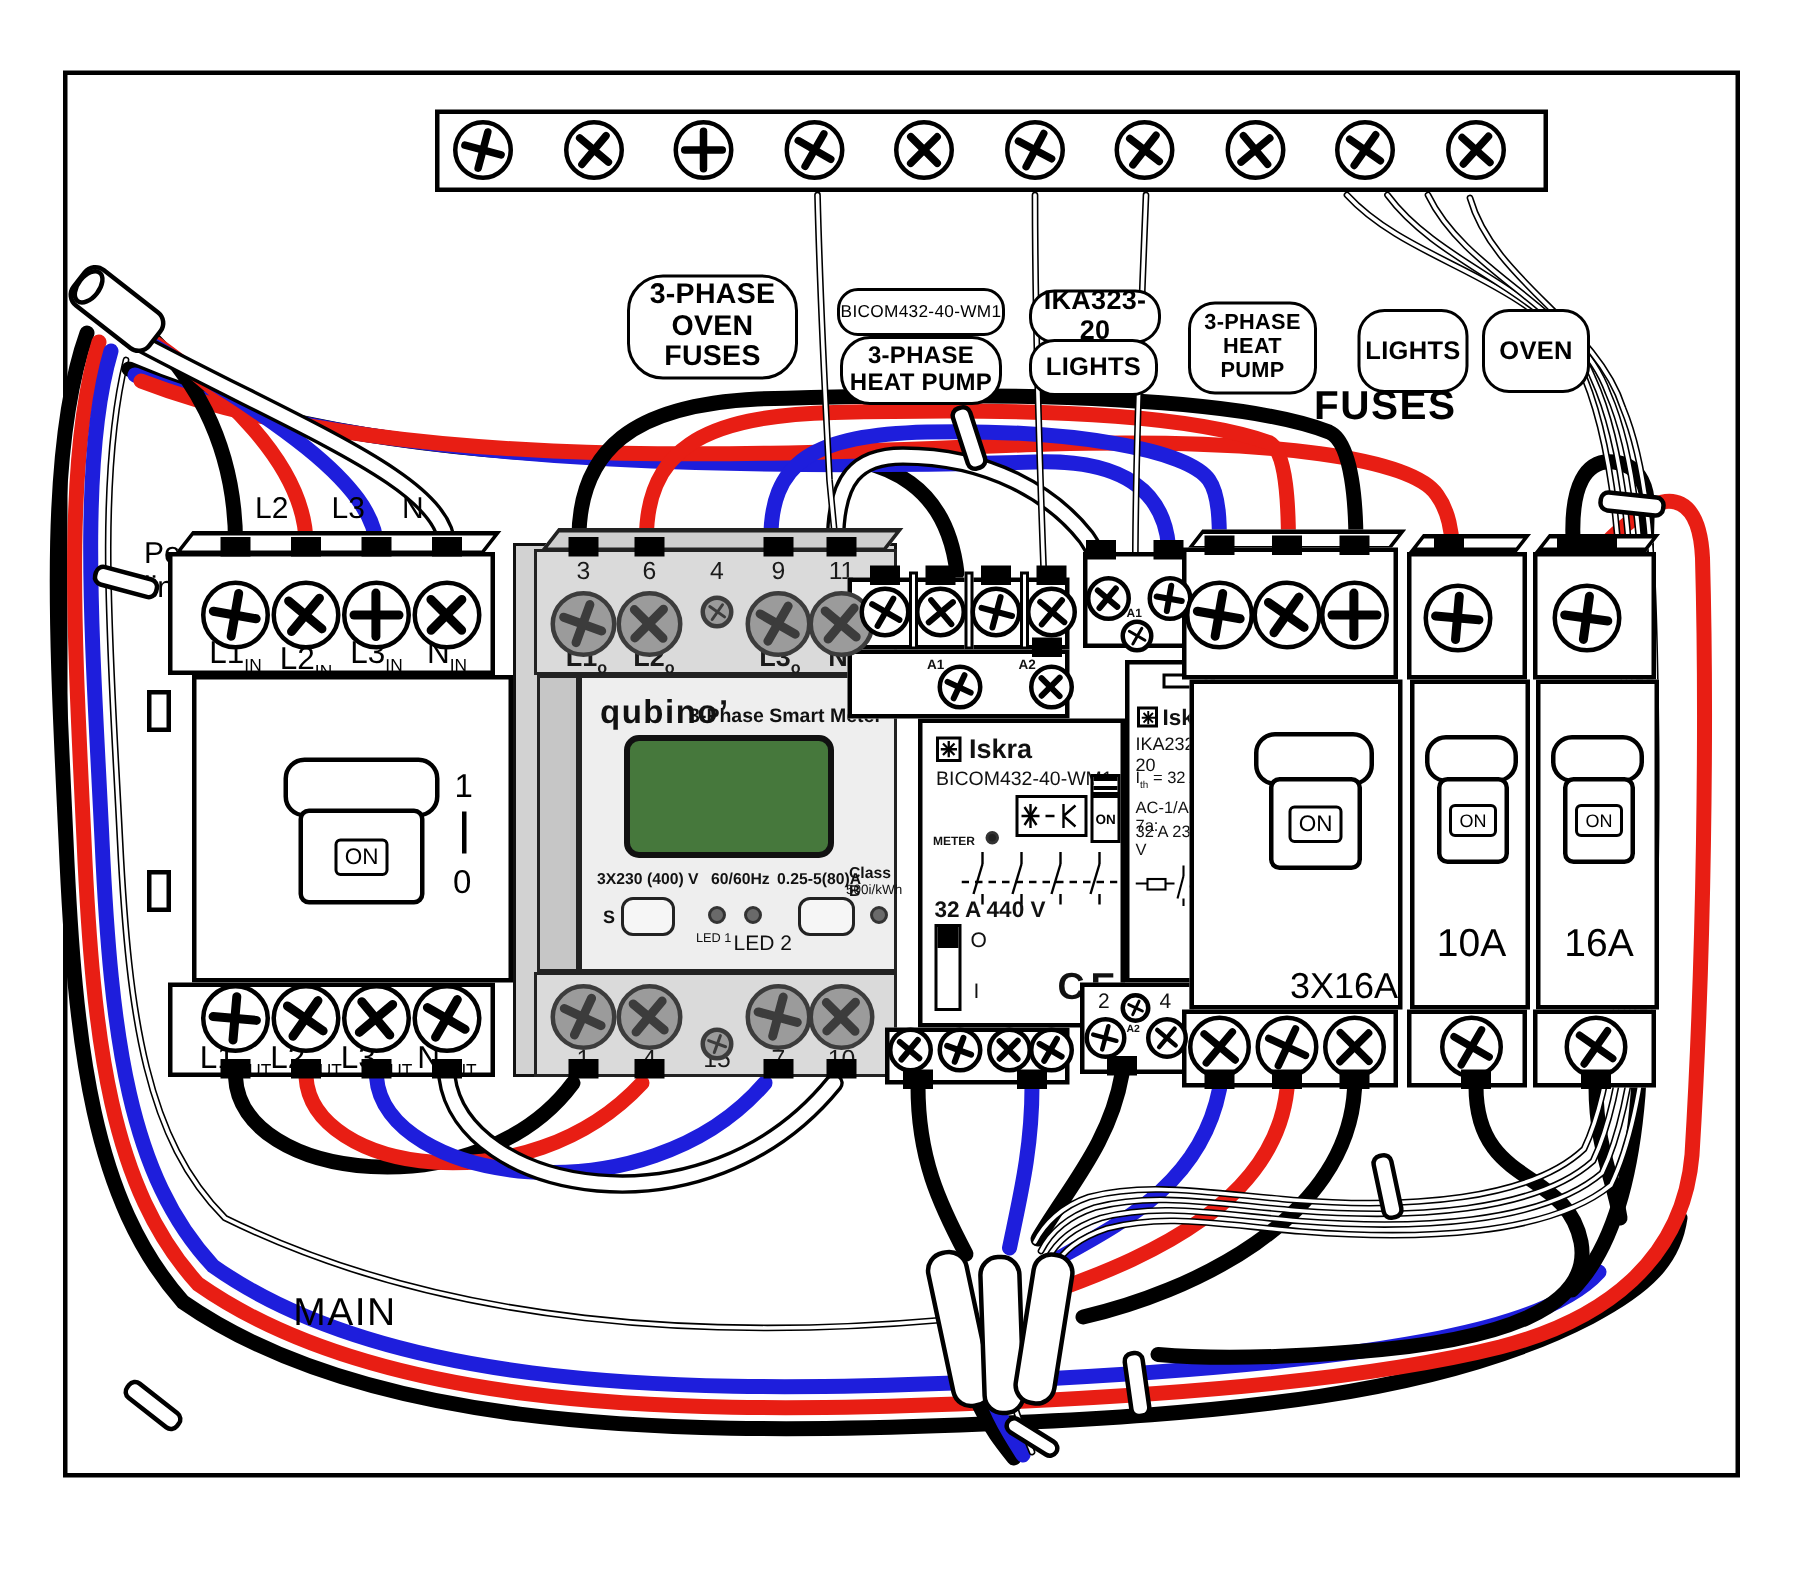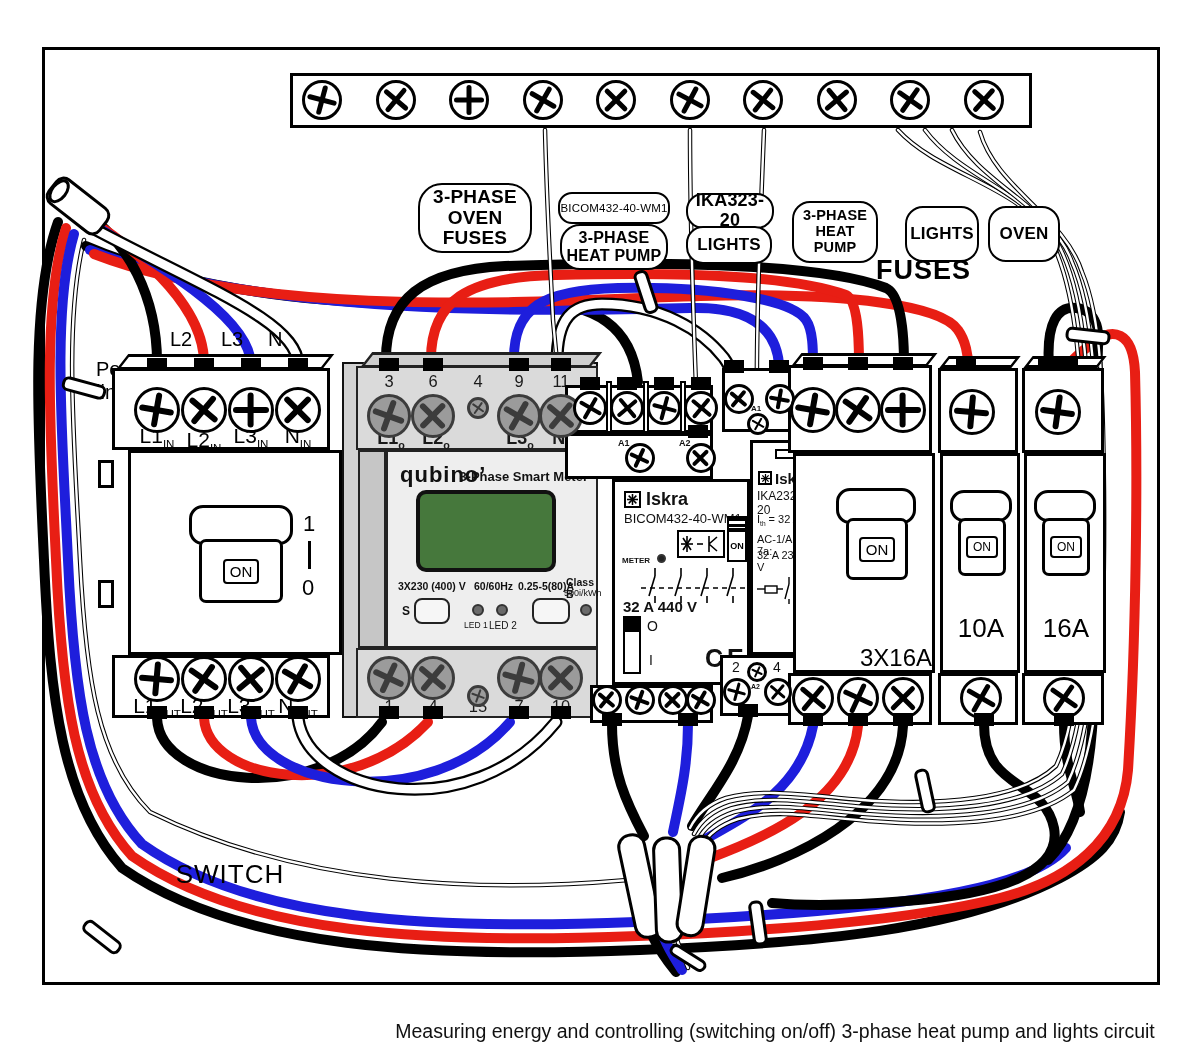--- a/index.html
+++ b/index.html
@@ -181,21 +181,21 @@
     <div class="txt" style="left:172px;top:58px;font-size:22px">1</div>
     <div class="abs" style="left:177px;top:88px;width:3px;height:28px;background:#000"></div>
     <div class="txt" style="left:171px;top:122px;font-size:22px">0</div>
   </div>
   <div class="comp" style="left:112px;top:655px;width:218px;height:63px"></div>
   <span class="tlabel" style="left:133px;top:694px;width:48px"><span>L1</span><sub>OUT</sub></span>
   <span class="tlabel" style="left:180px;top:694px;width:48px"><span>L2</span><sub>OUT</sub></span>
   <span class="tlabel" style="left:227px;top:694px;width:48px"><span>L3</span><sub>OUT</sub></span>
   <span class="tlabel" style="left:274px;top:694px;width:48px"><span>N</span><sub>OUT</sub></span>
   <div class="txt" style="left:150px;top:784px;width:160px;text-align:center;font-size:26px;letter-spacing:1px;line-height:36px">
-    <span style="display:block">SWITCH</span>
+    <span style="display:block">MAIN</span>
   </div>
 
   <div class="gcomp" style="left:342px;top:362px;width:256px;height:356px;background:var(--gray-back);border-color:#111"></div>
   <div class="bevel gray" style="left:366px;top:352px;width:230px;height:16px"></div>
   <div class="gcomp" style="left:356px;top:366px;width:242px;height:84px;background:var(--gray-top)"></div>
   <span class="mnum" style="left:374px;top:372px">3</span>
   <span class="mnum" style="left:418px;top:372px">6</span>
   <span class="mnum" style="left:463px;top:372px">4</span>
   <span class="mnum" style="left:504px;top:372px">9</span>
   <span class="mnum" style="left:546px;top:372px">11</span>
@@ -211,21 +211,21 @@
     <span class="minitext" style="left:10px;top:128px;font-size:10.5px;font-weight:bold">3X230 (400) V</span>
     <span class="minitext" style="left:86px;top:128px;font-size:10.5px;font-weight:bold">60/60Hz</span>
     <span class="minitext" style="left:130px;top:128px;font-size:10.5px;font-weight:bold">0.25-5(80)A</span>
     <span class="minitext" style="left:178px;top:124px;font-size:10.5px;font-weight:bold">Class B</span>
     <span class="minitext" style="left:176px;top:136px;font-size:9px">500i/kWh</span>
     <span class="minitext" style="left:14px;top:152px;font-size:12px;font-weight:bold">S</span>
     <div class="btn" style="left:26px;top:146px;width:36px;height:26px"></div>
     <div class="led" style="left:84px;top:152px"></div>
     <div class="led" style="left:108px;top:152px"></div>
     <span class="minitext" style="left:76px;top:168px;font-size:8.5px">LED 1</span>
-    <span class="minitext" style="left:101px;top:168px;font-size:10px">LED 2</span>
+    <span class="minitext" style="left:101px;top:168px;font-size:14px">LED 2</span>
     <div class="btn" style="left:144px;top:146px;width:38px;height:26px"></div>
     <div class="led" style="left:192px;top:152px"></div>
   </div>
   <div class="gcomp" style="left:356px;top:648px;width:242px;height:70px;background:var(--gray-top)"></div>
   <span class="mnum" style="left:374px;top:697px">1</span>
   <span class="mnum" style="left:418px;top:697px">4</span>
   <span class="mnum" style="left:463px;top:697px">15</span>
   <span class="mnum" style="left:504px;top:697px">7</span>
   <span class="mnum" style="left:546px;top:697px">10</span>
 
@@ -406,21 +406,20 @@
         <rect class="sleeve" x="-21" y="-6" width="42" height="12" rx="5" stroke-width="2.6"></rect>
       </g>
     <g transform="translate(102,937) rotate(38)">
         <rect class="sleeve" x="-21" y="-6" width="42" height="12" rx="5" stroke-width="2.6"></rect>
       </g>
     <g transform="translate(688,958) rotate(32)">
         <rect class="sleeve" x="-19" y="-5" width="38" height="10" rx="5" stroke-width="2.4"></rect>
       </g>
   </svg>
 
-  <div class="caption">Measuring energy and controlling (switching on/off) 3-phase heat pump and lights circuit</div>
 <span class="screw" style="left: 302px; top: 80px; width: 40px; height: 40px; --a: 15deg;">
       <i></i>
       <i></i>
     </span>
     <span class="screw" style="left: 376px; top: 80px; width: 40px; height: 40px; --a: 40deg;">
       <i></i>
       <i></i>
     </span>
     <span class="screw" style="left: 449px; top: 80px; width: 40px; height: 40px; --a: 0deg;">
       <i></i>

